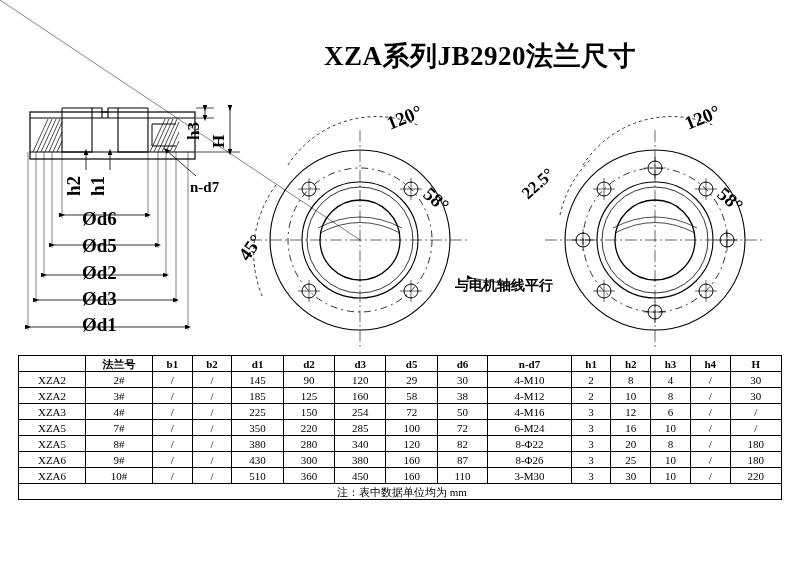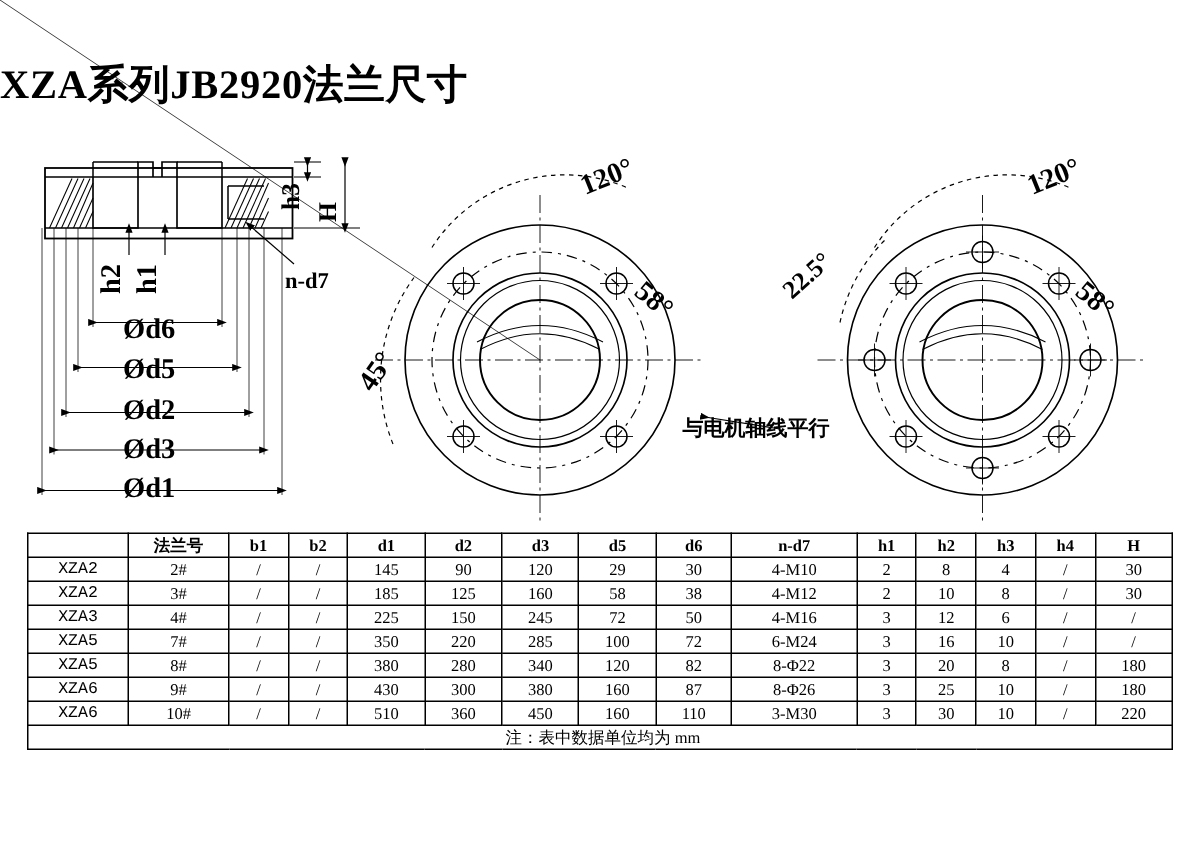--- a/index.html
+++ b/index.html
@@ -19,21 +19,21 @@
     position: absolute;
     left: 0; top: 0;
     width: 800px;
     height: 573px;
   }
   .title {
     position: absolute;
     top: 38px;
     left: 0;
     width: 636px;
-    text-align: left;
+    text-align: right;
     font-size: 27px;
     font-weight: bold;
     font-family: "Liberation Serif", serif;
     letter-spacing: 0.5px;
   }
   svg.fig {
     position: absolute;
     left: 0;
     top: 0;
     width: 800px;
@@ -61,21 +61,20 @@
     height: 15px;
     padding: 0 2px;
     font-weight: normal;
     line-height: 14px;
   }
   table.dims th {
     font-weight: bold;
   }
   table.dims td.first, table.dims th.first {
     width: 62px;
-    font-family: Liberation Mono, monospace;
   }
   table.dims td.second, table.dims th.second {
     width: 62px;
   }
   .note-cell {
     text-align: left;
     padding-left: 6px !important;
     font-size: 11px;
   }
 </style>
@@ -330,21 +329,21 @@
         <td>/</td>
         <td>30</td>
       </tr>
       <tr>
         <td class="first">XZA3</td>
         <td class="second">4#</td>
         <td>/</td>
         <td>/</td>
         <td>225</td>
         <td>150</td>
-        <td>245</td>
+        <td>254</td>
         <td>72</td>
         <td>50</td>
         <td>4-M16</td>
         <td>3</td>
         <td>12</td>
         <td>6</td>
         <td>/</td>
         <td>/</td>
       </tr>
       <tr>

